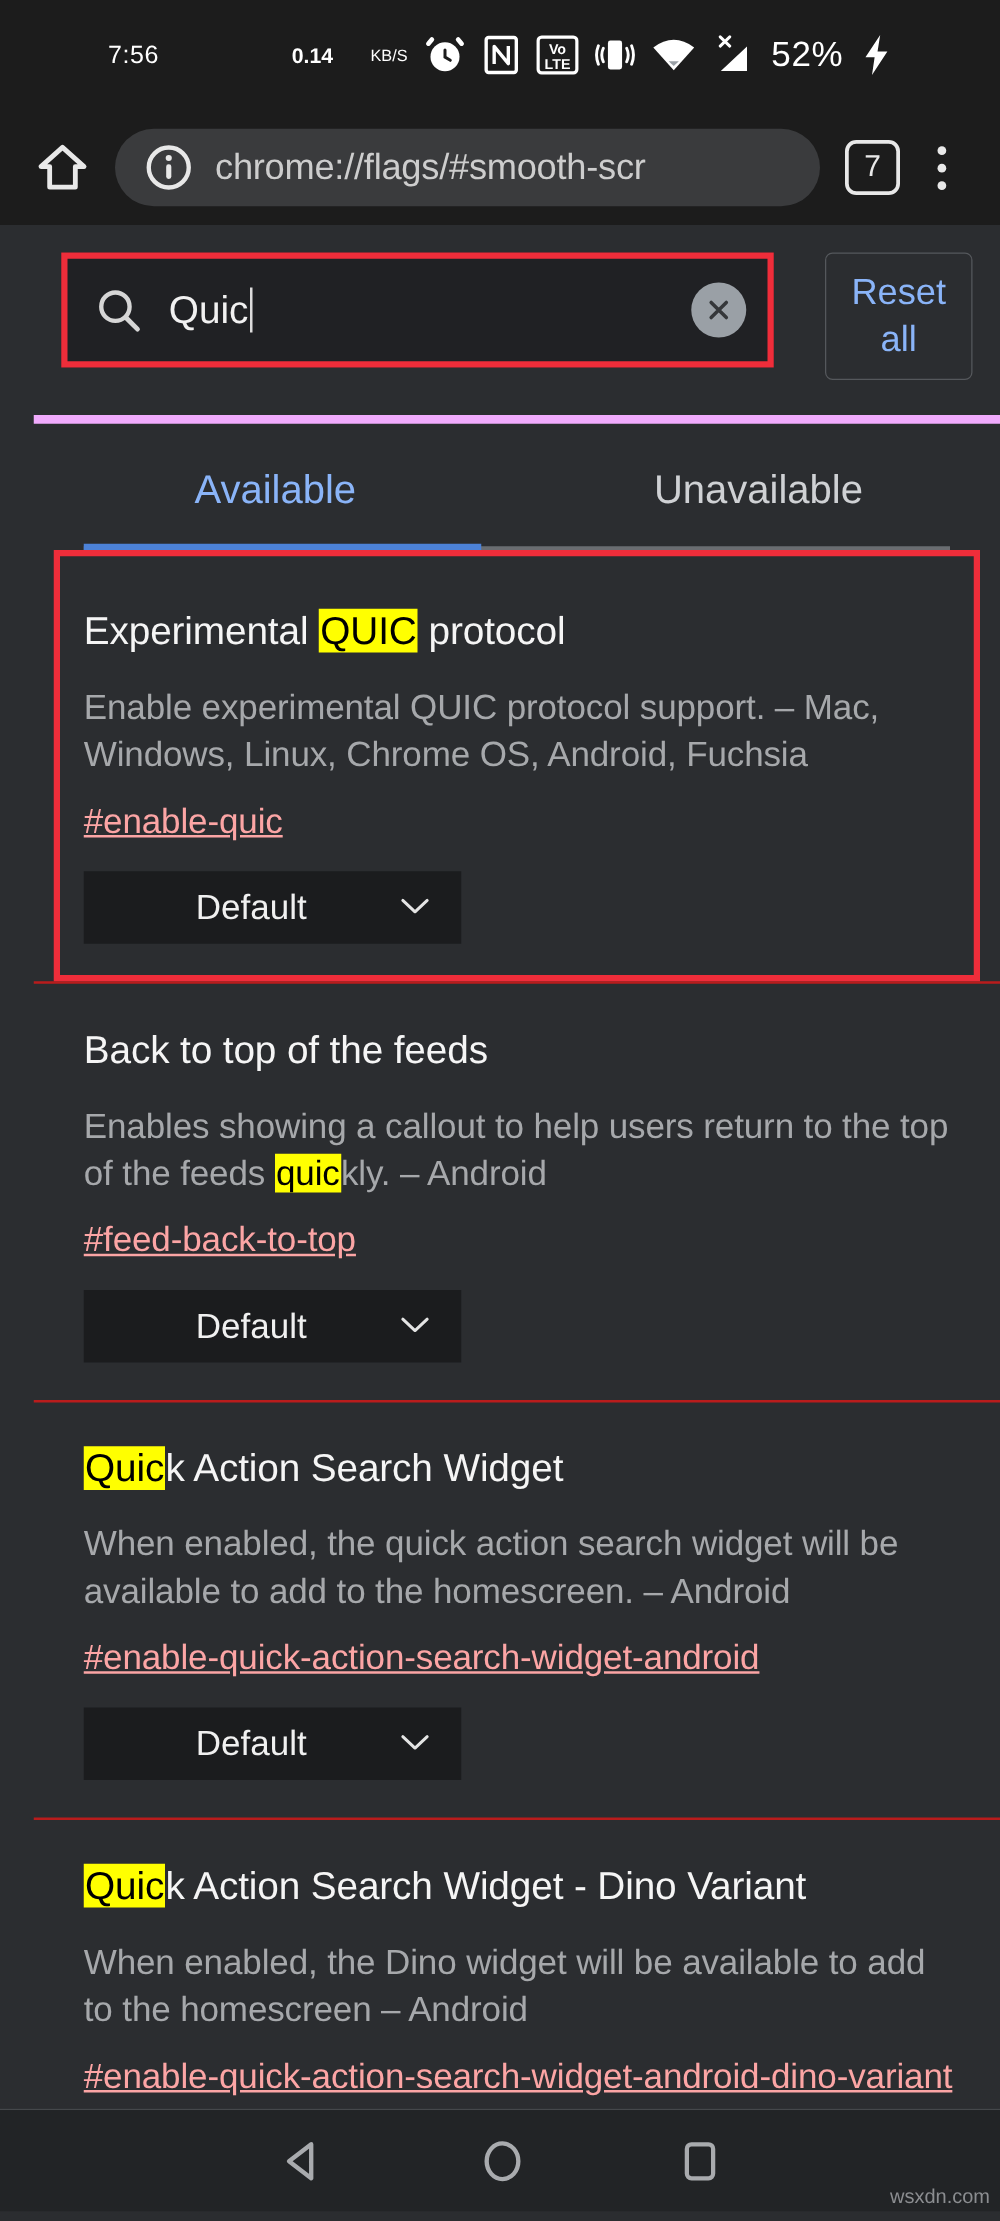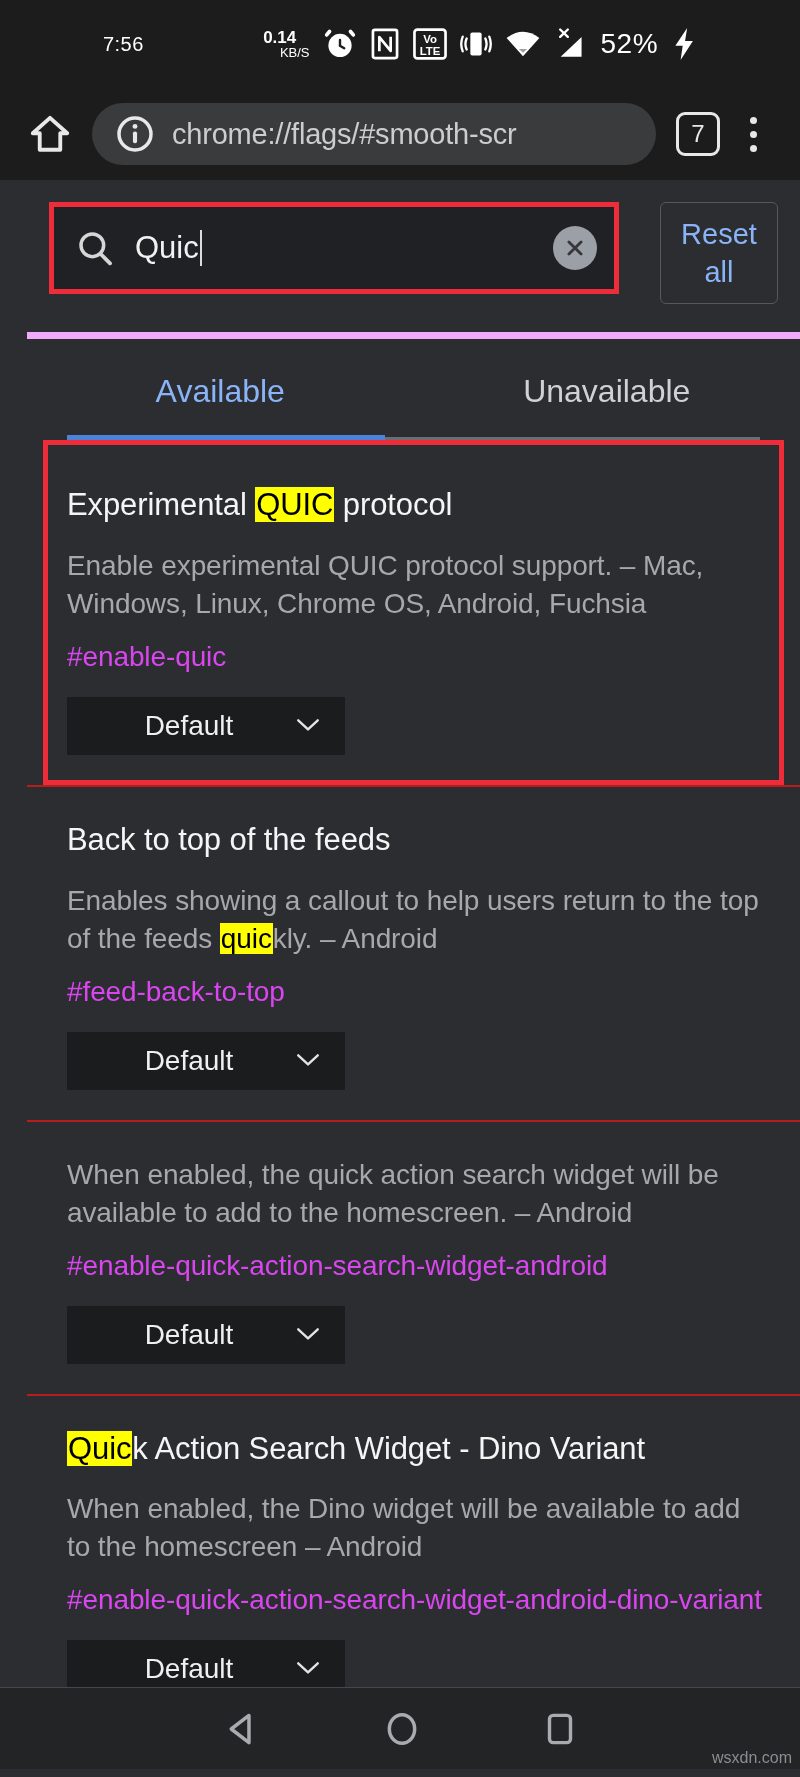--- a/index.html
+++ b/index.html
@@ -37,21 +37,21 @@
     letter-spacing: .5px;
     margin-right: 92px;
   }
   .status-icons {
     display: flex;
     align-items: center;
     gap: 13px;
   }
   .netspeed {
     display: flex;
-    flex-direction: column;
+    flex-direction: row;
     align-items: center;
     line-height: 1.0;
   }
   .netspeed .ns-top { font-size: 17px; font-weight: bold; }
   .netspeed .ns-bot { font-size: 13px; padding-left: 30px; }
 
   .ic { display: block; }
   .batt-text { font-size: 28px; letter-spacing: .5px; }
 
   
@@ -232,28 +232,29 @@
     padding: 0 1px;
   }
   .flag-desc {
     color: #a6a8ab;
     font-size: 28px;
     line-height: 38px;
     margin-bottom: 18px;
     letter-spacing: -0.1px;
   }
   .flag-id {
-    color: #d946ef;
+    color: #fca5a5;
     font-size: 28px;
+    text-decoration: underline;
     margin-bottom: 24px;
     letter-spacing: -0.1px;
     white-space: nowrap;
   }
   .flag-select {
-    width: 278px;
+    width: 302px;
     height: 58px;
     background: #1b1c1e;
     color: #f0f0f0;
     font-size: 28px;
     display: flex;
     align-items: center;
     justify-content: center;
     position: relative;
     padding-right: 34px;
   }
@@ -432,20 +433,21 @@
         <div class="flag-id">#feed-back-to-top</div>
         <div class="flag-select">
           <span>Default</span>
           <svg class="chev" width="26" height="18" viewBox="0 0 24 16">
             <path d="M3 3.6 L12 12 L21 3.6" fill="none" stroke="#e4e4e4" stroke-width="2.2" stroke-linecap="round" stroke-linejoin="round"></path>
           </svg>
         </div>
       </div>
 
       <div class="flag">
+        <div class="flag-title"><mark>Quic</mark><span>k Action Search Widget</span></div>
         <div class="flag-desc"><span>When enabled, the quick action search widget will be available to add to the homescreen. – Android</span></div>
         <div class="flag-id">#enable-quick-action-search-widget-android</div>
         <div class="flag-select">
           <span>Default</span>
           <svg class="chev" width="26" height="18" viewBox="0 0 24 16">
             <path d="M3 3.6 L12 12 L21 3.6" fill="none" stroke="#e4e4e4" stroke-width="2.2" stroke-linecap="round" stroke-linejoin="round"></path>
           </svg>
         </div>
       </div>
 

